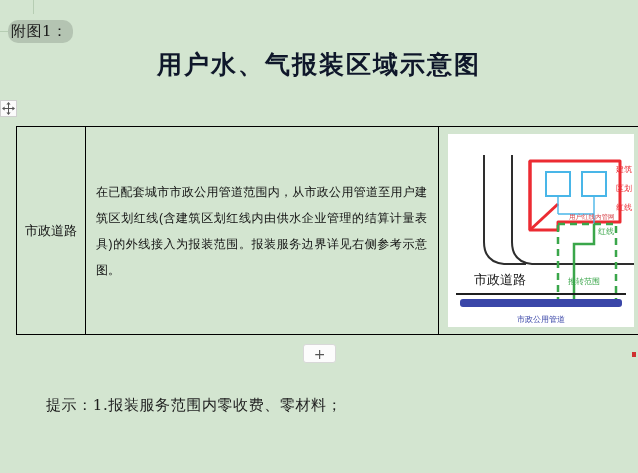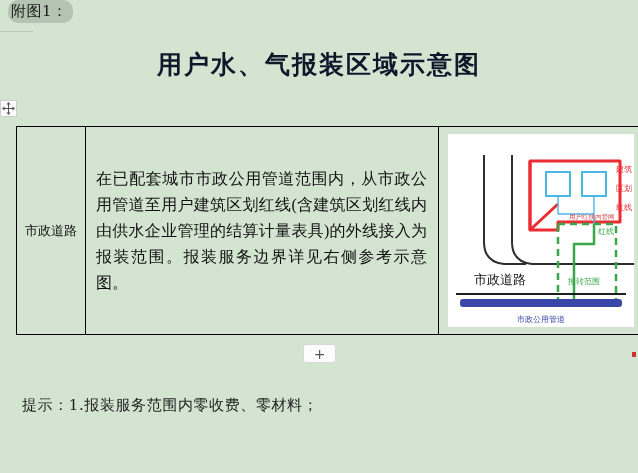--- a/index.html
+++ b/index.html
@@ -30,21 +30,21 @@
     left: 0;
     width: 33px;
     height: 1px;
     background: #b6cdb3;
   }
 
   
   .caption {
     position: absolute;
     left: 8px;
-    top: 0;
+    top: 20px;
     font-size: 15px;
     line-height: 20px;
     color: #1a1a1a;
     background: #b4c4b2;
     padding: 1px 5px 2px 3px;
     font-family: "DejaVu Serif", "Liberation Serif", serif;
     letter-spacing: 0.5px;
     white-space: nowrap;
     border-radius: 10px;
   }
@@ -106,26 +106,26 @@
   }
   td.c-body {
     width: 331px;
     padding: 4px 11px 4px 10px;
   }
   td.c-fig {
     width: 203px;
     text-align: center;
   }
   .body-text {
-    font-size: 16px;
+    font-size: 12px;
     line-height: 26px;
     color: #111;
     text-align: justify;
     text-justify: inter-ideograph;
-    font-family: Liberation Serif, serif;
+    font-family: Liberation Sans, sans-serif;
   }
 
   
   .fig-wrap {
     width: 186px;
     height: 193px;
     margin: 0 auto;
     background: #d946ef;
     position: relative;
     overflow: hidden;
@@ -147,21 +147,21 @@
     justify-content: center;
     font-size: 14px;
     color: #555;
     line-height: 1;
     box-sizing: border-box;
   }
 
   
   .notes {
     position: absolute;
-    left: 22px;
+    left: 46px;
     top: 388px;
     width: 580px;
     font-family: "DejaVu Serif", "Liberation Serif", serif;
     font-size: 15px;
     color: #1e1e1e;
     letter-spacing: 0.6px;
   }
   .note-line { line-height: 34px; white-space: nowrap; }
   .note-line.indent { padding-left: 64px; }
 

